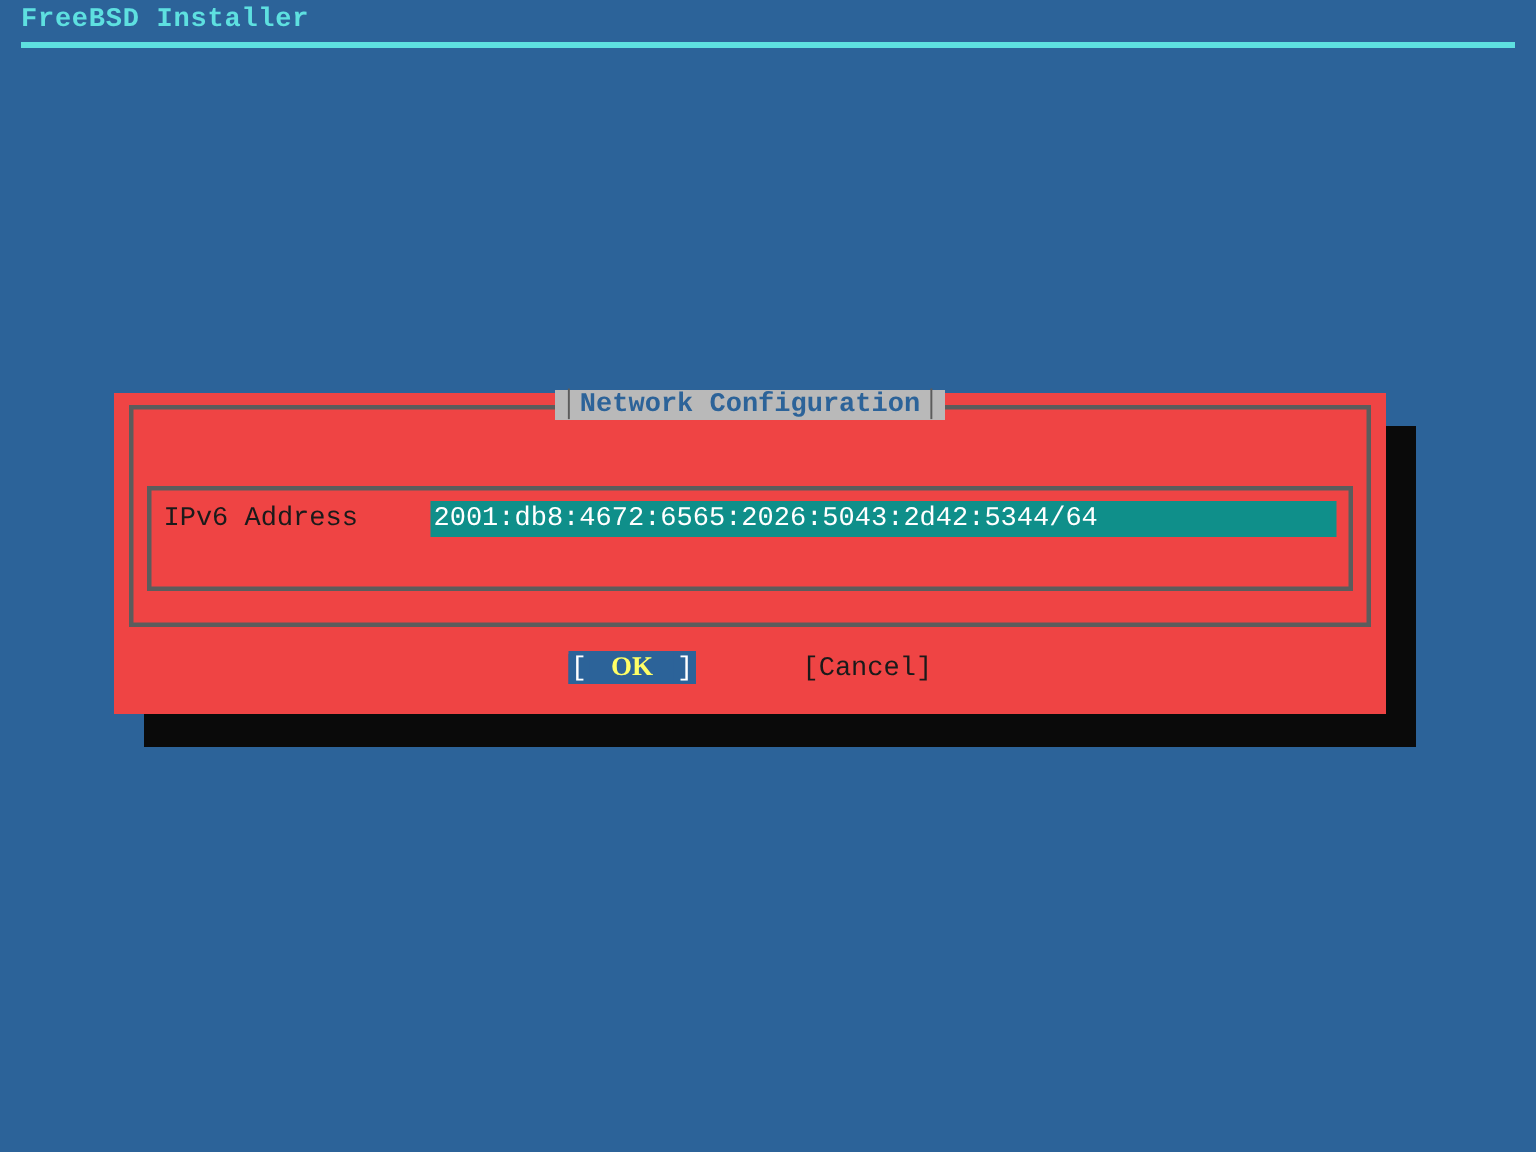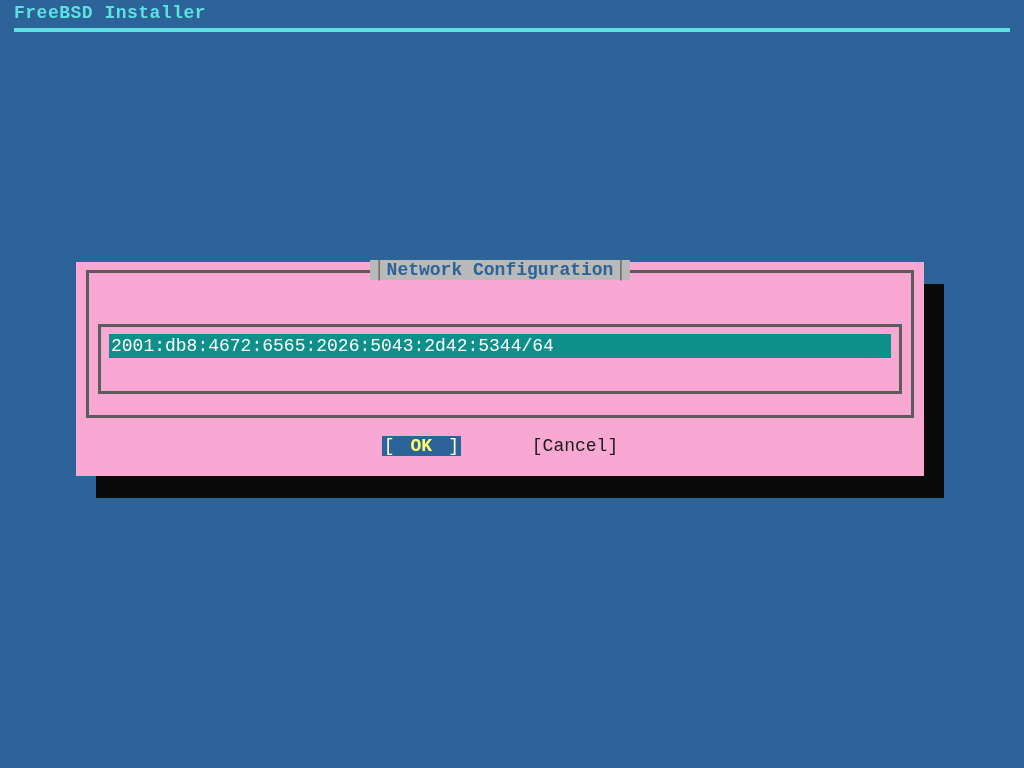--- a/index.html
+++ b/index.html
@@ -40,21 +40,21 @@
     width: 848px;
     height: 214px;
     background: #0a0a0a;
   }
   .dialog {
     position: absolute;
     left: 76px;
     top: 262px;
     width: 848px;
     height: 214px;
-    background: #f9a8d4;
+    background: #ef4444;
     box-sizing: border-box;
   }
   .dialog-outer-frame {
     position: absolute;
     left: 10px;
     top: 8px;
     right: 10px;
     bottom: 58px;
     border: 3px solid #5c5c5c;
     box-sizing: border-box;
@@ -138,21 +138,21 @@
   .btn {
     display: inline-block;
     margin: 0 30px;
     font-weight: normal;
     letter-spacing: 0px;
   }
   .btn-ok {
     background: #2c6399;
   }
   .btn-ok .bracket { color: #ffffff; background: #2c6399; padding: 0 2px; }
-  .btn-ok .lbl { color: #ffff66; background: #2c6399; padding: 0 14px; font-weight: bold; }
+  .btn-ok .lbl { color: #ffff66; background: #2c6399; padding: 0 14px; font-weight: bold; font-family: Liberation Serif, serif; }
   .btn-cancel { color: #1a1a1a; }
 </style>
 </head>
 <body>
 
 <div class="screen">
 
   <div class="header-title">FreeBSD Installer</div>
   <div class="header-rule"></div>
 
@@ -163,20 +163,21 @@
     <div class="dialog-outer-frame">
       <div class="dialog-title-wrap">
         <span class="dialog-title">Network Configuration</span>
       </div>
     </div>
 
 
     <div class="dialog-inner-frame">
 
       <div class="field-row">
+        <div class="field-label">IPv6 Address</div>
         <div class="field-input teal"><span>2001:db8:4672:6565:2026:5043:2d42:5344/64</span></div>
       </div>
 
 
     </div>
 
     <div class="button-row">
       <span class="btn btn-ok"><span class="bracket">[</span><span class="lbl">OK</span><span class="bracket">]</span></span>
       <span class="btn btn-cancel">[<span>Cancel</span>]</span>
     </div>

